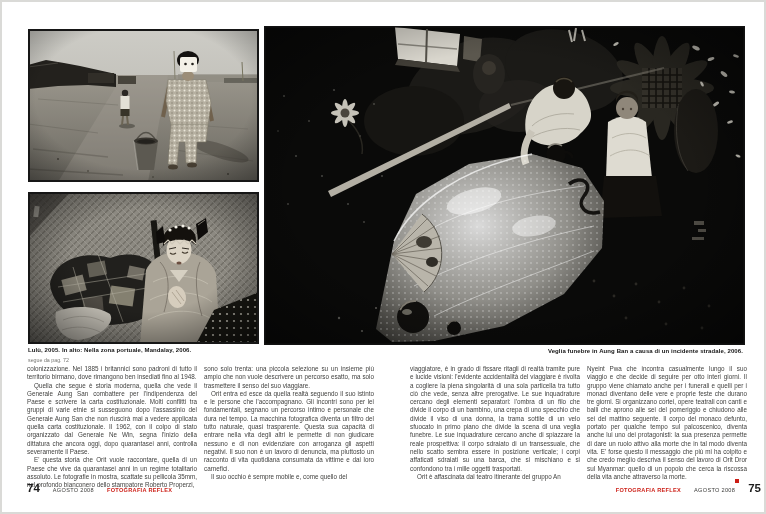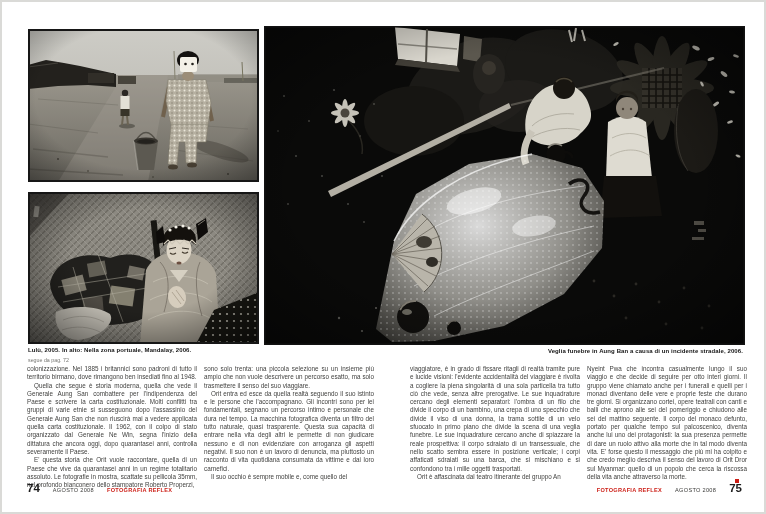--- a/index.html
+++ b/index.html
@@ -34,21 +34,21 @@
   #col3 { left:408px; width:170px; }
   #col4 { left:585px; width:160px; }
   .col p { margin:0; }
   .col p.ind { text-indent:7px; }
 
   .folio {
     position:absolute; top:480px; display:flex; align-items:baseline; gap:13px;
     white-space:nowrap;
   }
   #folio-left  { left:25px; }
-  #folio-right { right:22px; }
+  #folio-right { right:3px; }
   .folio .num   { font-size:11.5px; font-weight:bold; color:#1c1c1c; }
   .folio .date  { font-size:5.6px; color:#3a3a38; letter-spacing:0.3px; }
   .folio .mag   { font-size:5.6px; font-weight:600; color:#cc1d15; letter-spacing:0.3px; }
 
   #endmark {
     position:absolute; left:733px; top:477px; width:4px; height:4px;
     background:#cc1d15;
   }
 </style>
 </head>

